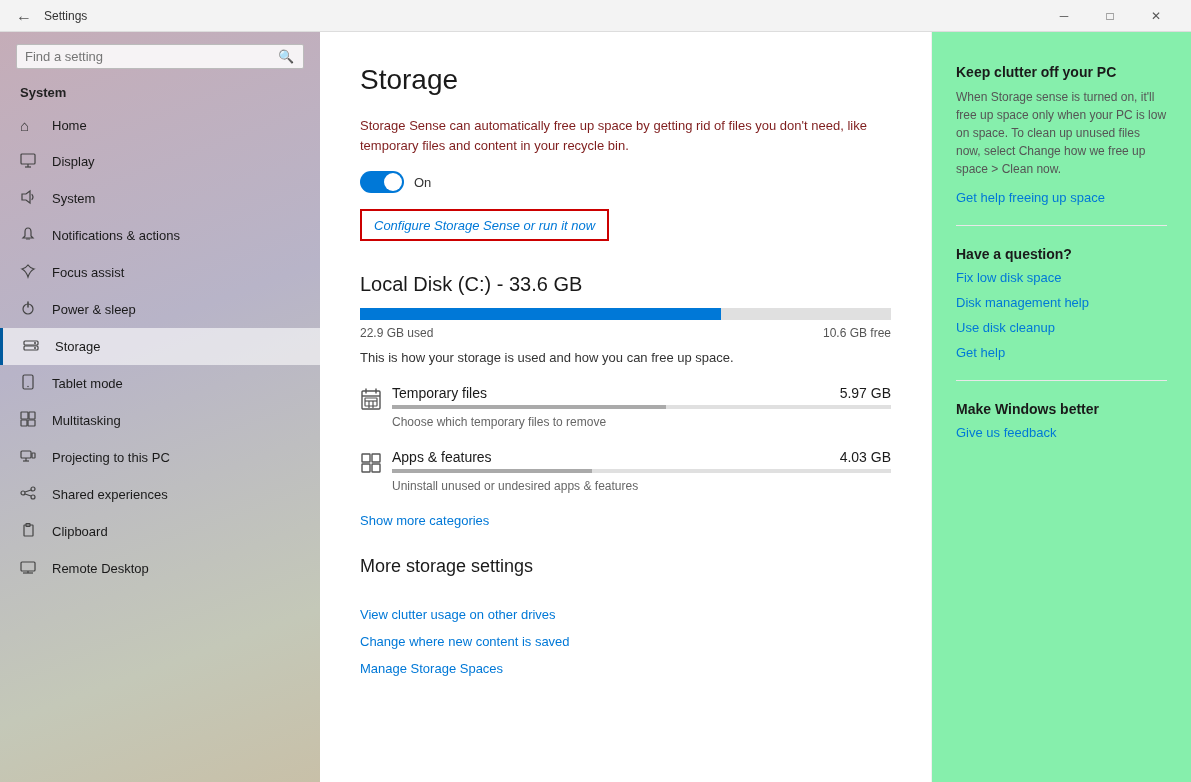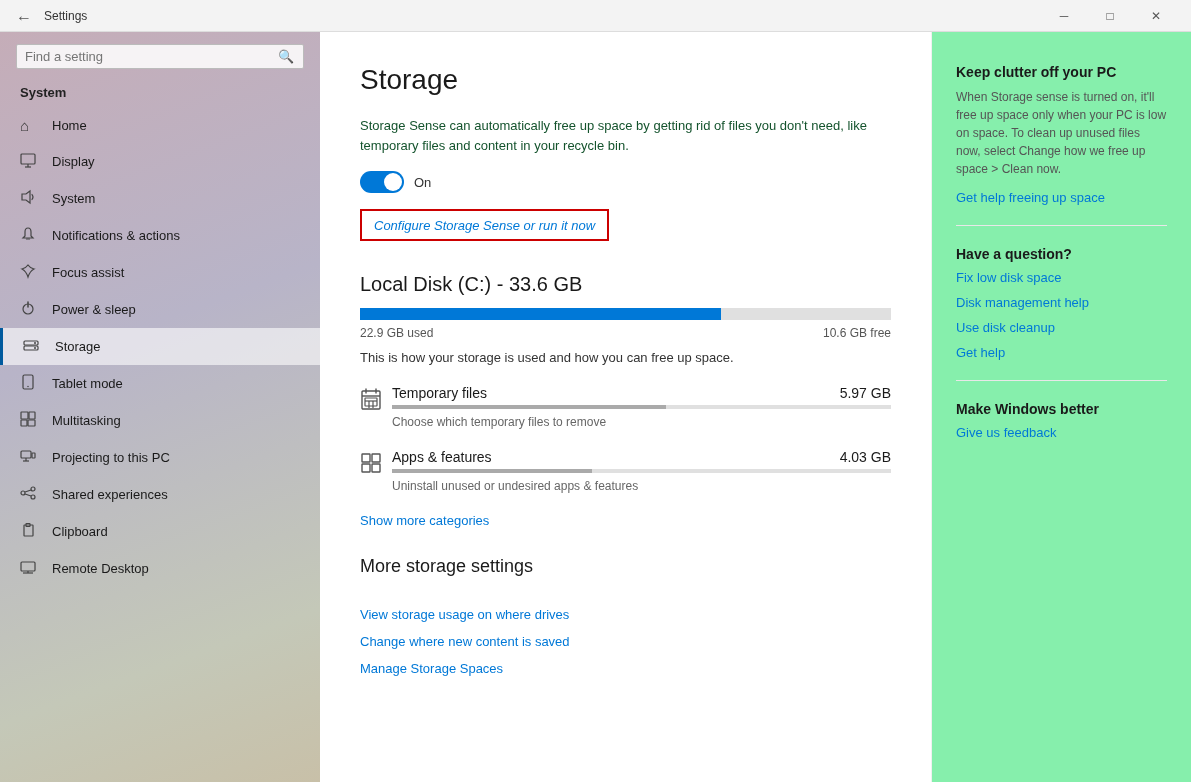--- a/index.html
+++ b/index.html
@@ -124,21 +124,21 @@
 
     .page-title {
       font-size: 28px;
       font-weight: 300;
       color: #1a1a1a;
       margin-bottom: 20px;
     }
 
     .storage-sense-desc {
       font-size: 13px;
-      color: #14532d;
+      color: #7f1d1d;
       line-height: 1.5;
       margin-bottom: 16px;
     }
 
     .toggle-row {
       display: flex;
       align-items: center;
       margin-bottom: 16px;
     }
     .toggle {
@@ -524,21 +524,21 @@
           <div class="storage-item-bar">
             <div class="storage-item-bar-fill" style="width:40%"></div>
           </div>
           <span class="storage-item-sub">Uninstall unused or undesired apps &amp; features</span>
         </div>
       </div>
 
       <a class="show-more-link" href="#">Show more categories</a>
 
       <h3 class="more-settings-title">More storage settings</h3>
-      <a class="more-settings-link" href="#">View storage usage on where drives</a>
+      <a class="more-settings-link" href="#">View clutter usage on other drives</a>
       <a class="more-settings-link" href="#">Change where new content is saved</a>
       <a class="more-settings-link" href="#">Manage Storage Spaces</a>
     </div>
 
     <div class="content-sidebar">
       <div class="right-section-title">Keep clutter off your PC</div>
       <div class="right-section-desc">When Storage sense is turned on, it'll free up space only when your PC is low on space. To clean up unused files now, select Change how we free up space &gt; Clean now.</div>
       <a class="right-link" href="#">Get help freeing up space</a>
 
       <hr class="right-divider">

